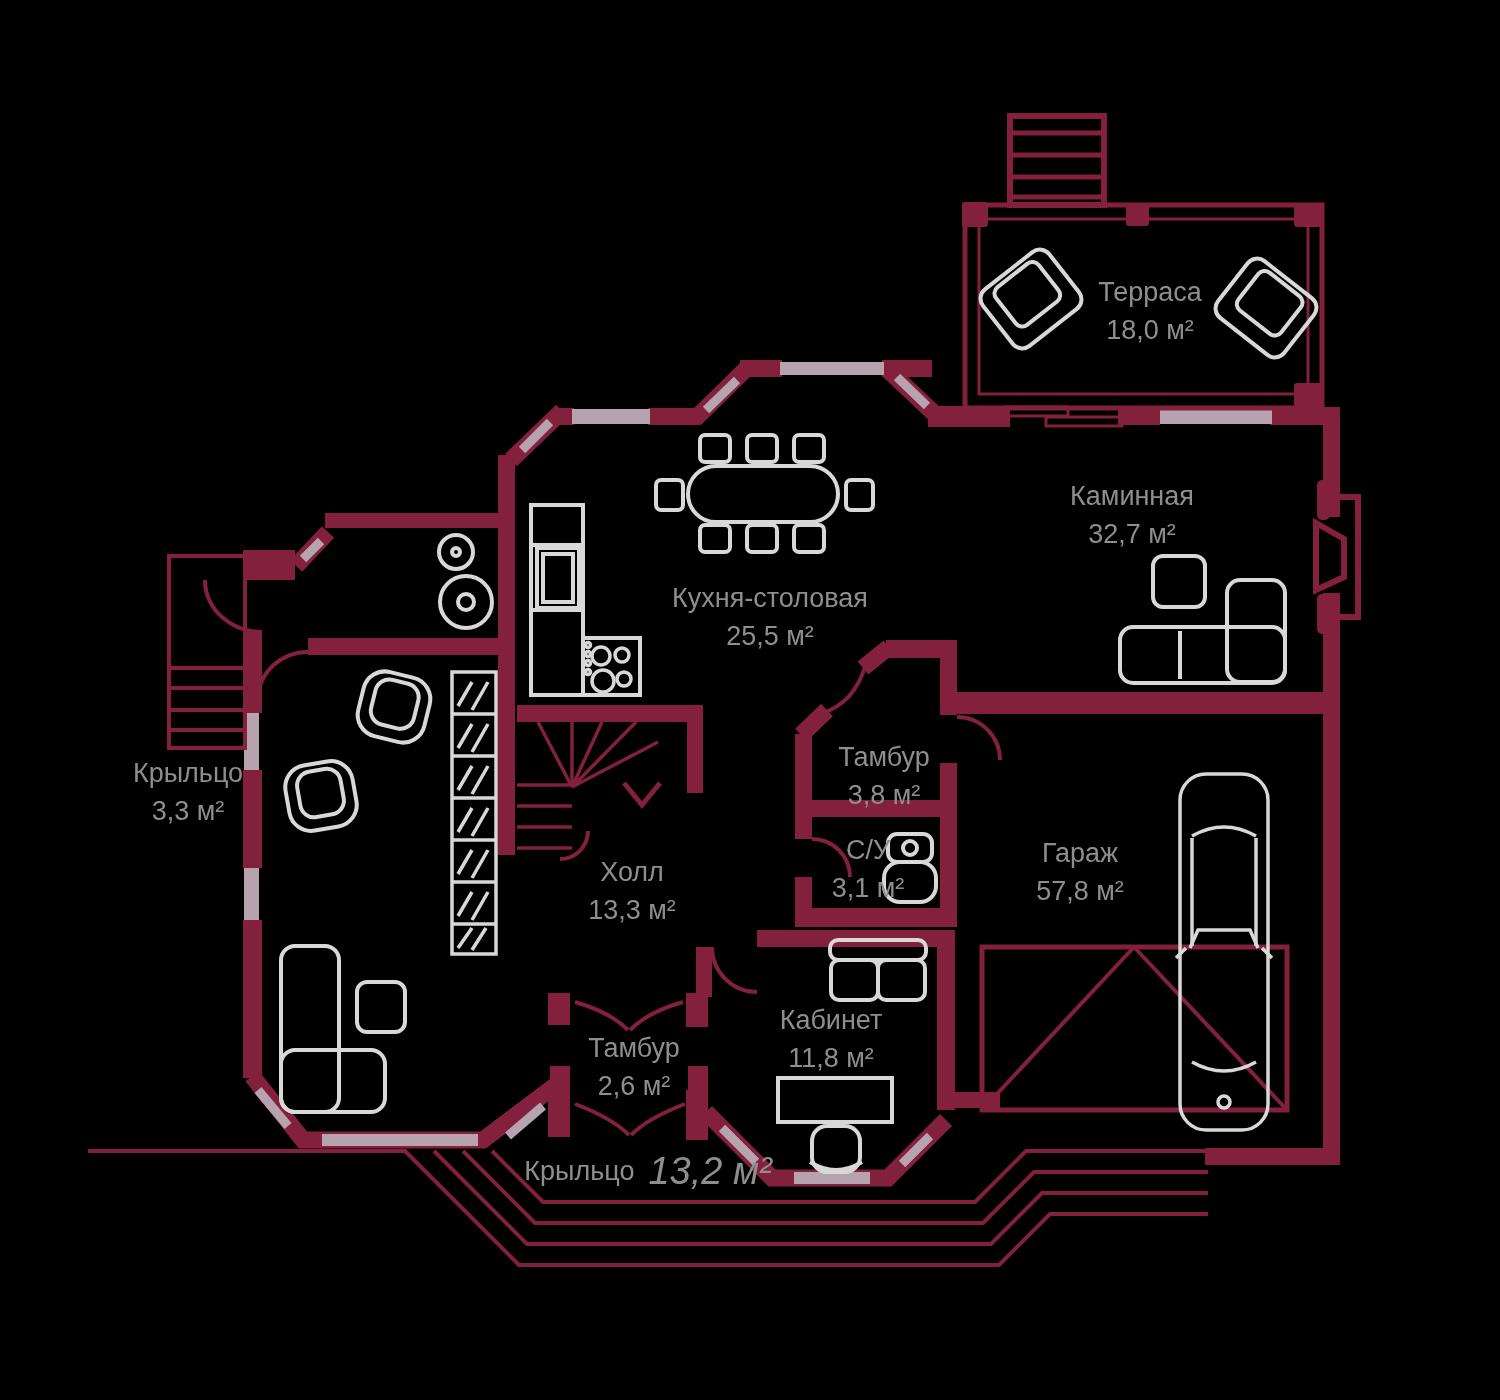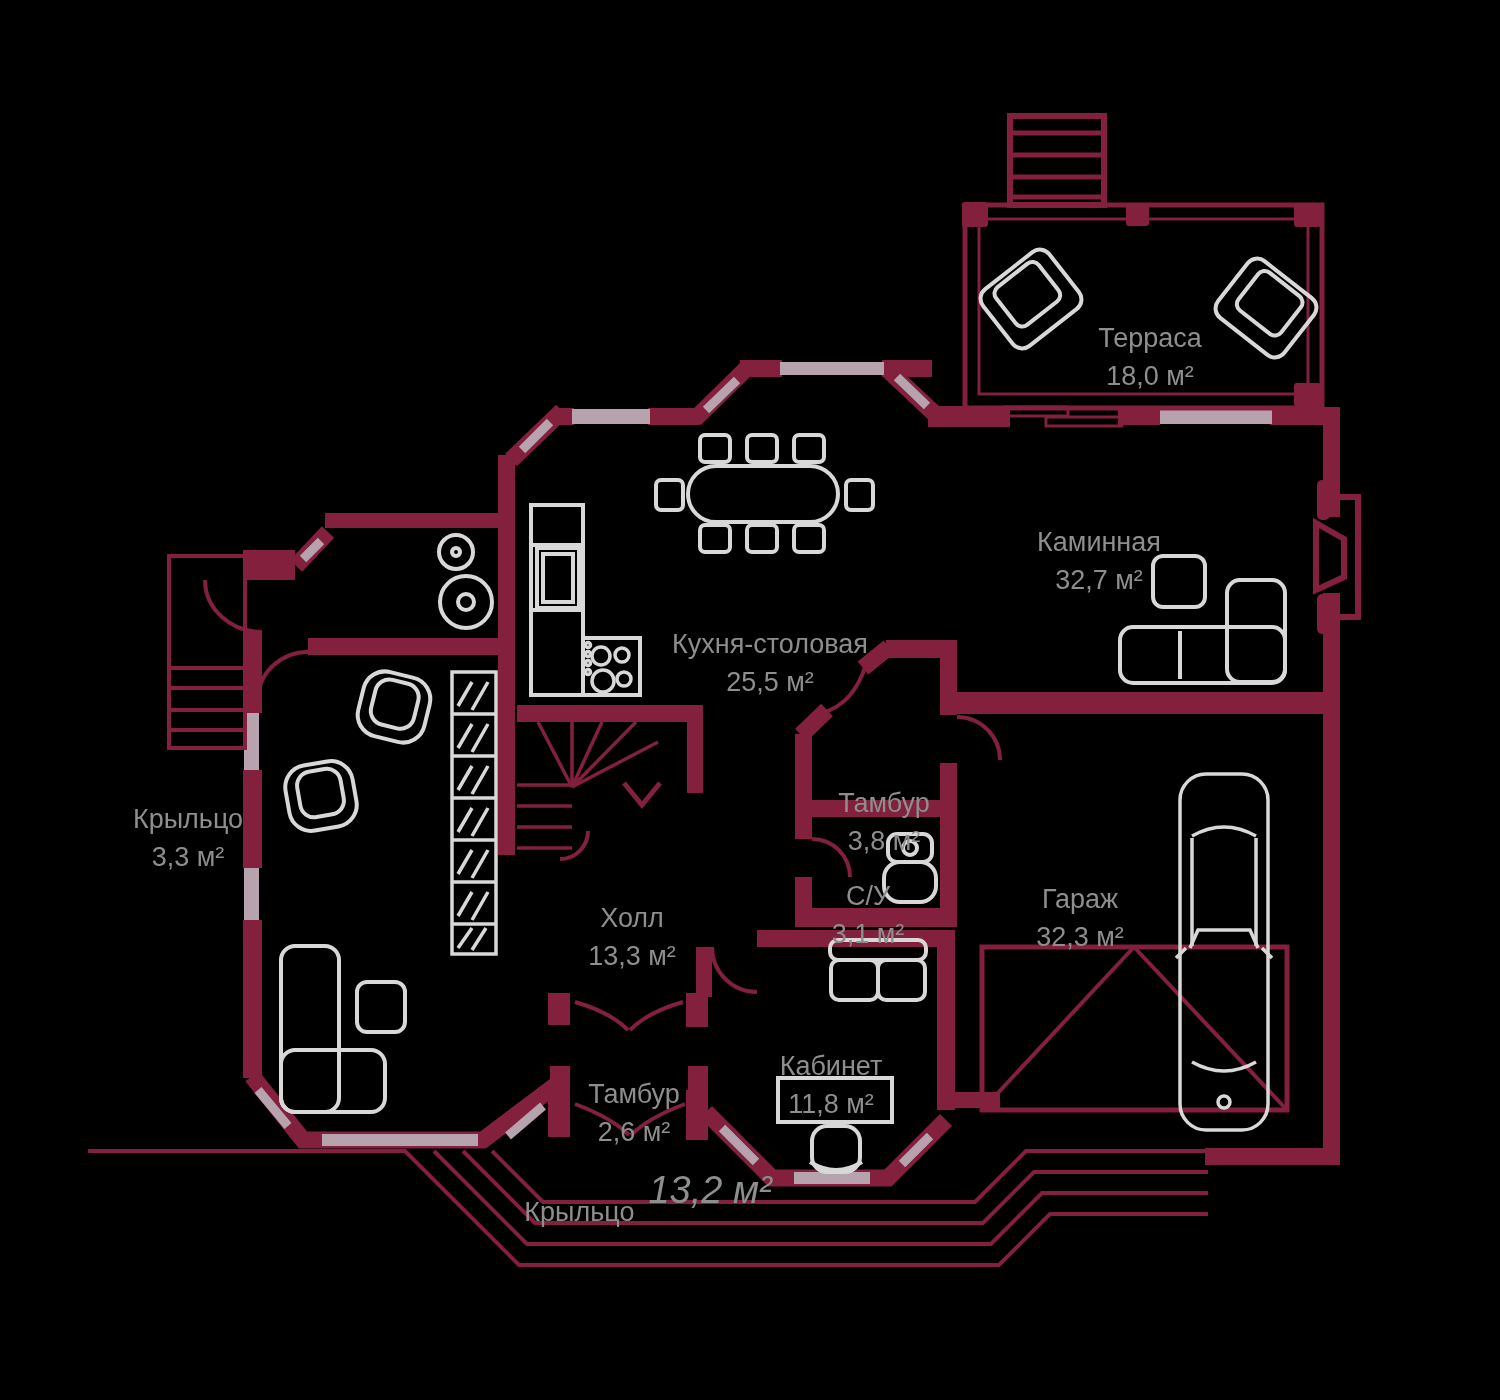--- a/index.html
+++ b/index.html
@@ -8,21 +8,21 @@
     --furn:#d8d8d8;
     --txt:#8e8e8e;
     --bg:#000000;
   }
   html,body{margin:0;padding:0;background:var(--bg);}
   .canvas{position:relative;width:1500px;height:1400px;background:var(--bg);overflow:hidden;
           font-family:"Liberation Sans",sans-serif;}
   .plan-svg{position:absolute;left:0;top:0;}
   .room-label{position:absolute;transform:translate(-50%,0);text-align:center;color:var(--txt);
               white-space:nowrap;z-index:5;}
-  .room-label .name{display:block;font-size:27px;line-height:33px;margin-top:46px;}
+  .room-label .name{display:block;font-size:27px;line-height:33px;}
   .room-label .area{display:block;font-size:27px;line-height:42px;}
   .room-label.inline{display:flex;align-items:center;gap:14px;transform:translate(-50%,0);}
   .room-label.inline .name{display:inline;font-size:27px;}
   .room-label.inline .area{display:inline;font-size:38px;font-style:italic;}
 </style>
 </head>
 <body>
 
 <div class="canvas">
 
@@ -311,21 +311,21 @@
       <path d="M 1192,1062 Q 1224,1080 1256,1062"></path>
       <circle cx="1224" cy="1102" r="6"></circle>
     </g>
   </g>
 </svg>
 
 <div class="room-label" style="left:1150px;top:276px">
   <span class="name">Терраса</span>
   <span class="area">18,0 м²</span>
 </div>
-<div class="room-label" style="left:1099px;top:480px">
+<div class="room-label" style="left:1132px;top:480px">
   <span class="name">Каминная</span>
   <span class="area">32,7 м²</span>
 </div>
 <div class="room-label" style="left:770px;top:582px">
   <span class="name">Кухня-столовая</span>
   <span class="area">25,5 м²</span>
 </div>
 <div class="room-label" style="left:188px;top:757px">
   <span class="name">Крыльцо</span>
   <span class="area">3,3 м²</span>
@@ -337,21 +337,21 @@
 <div class="room-label" style="left:884px;top:741px">
   <span class="name">Тамбур</span>
   <span class="area">3,8 м²</span>
 </div>
 <div class="room-label" style="left:868px;top:834px">
   <span class="name">С/У</span>
   <span class="area">3,1 м²</span>
 </div>
 <div class="room-label" style="left:1080px;top:837px">
   <span class="name">Гараж</span>
-  <span class="area">32,3 м²</span>
+  <span class="area">57,8 м²</span>
 </div>
 <div class="room-label" style="left:634px;top:1032px">
   <span class="name">Тамбур</span>
   <span class="area">2,6 м²</span>
 </div>
 <div class="room-label" style="left:831px;top:1004px">
   <span class="name">Кабинет</span>
   <span class="area">11,8 м²</span>
 </div>
 <div class="room-label inline" style="left:648px;top:1150px">

